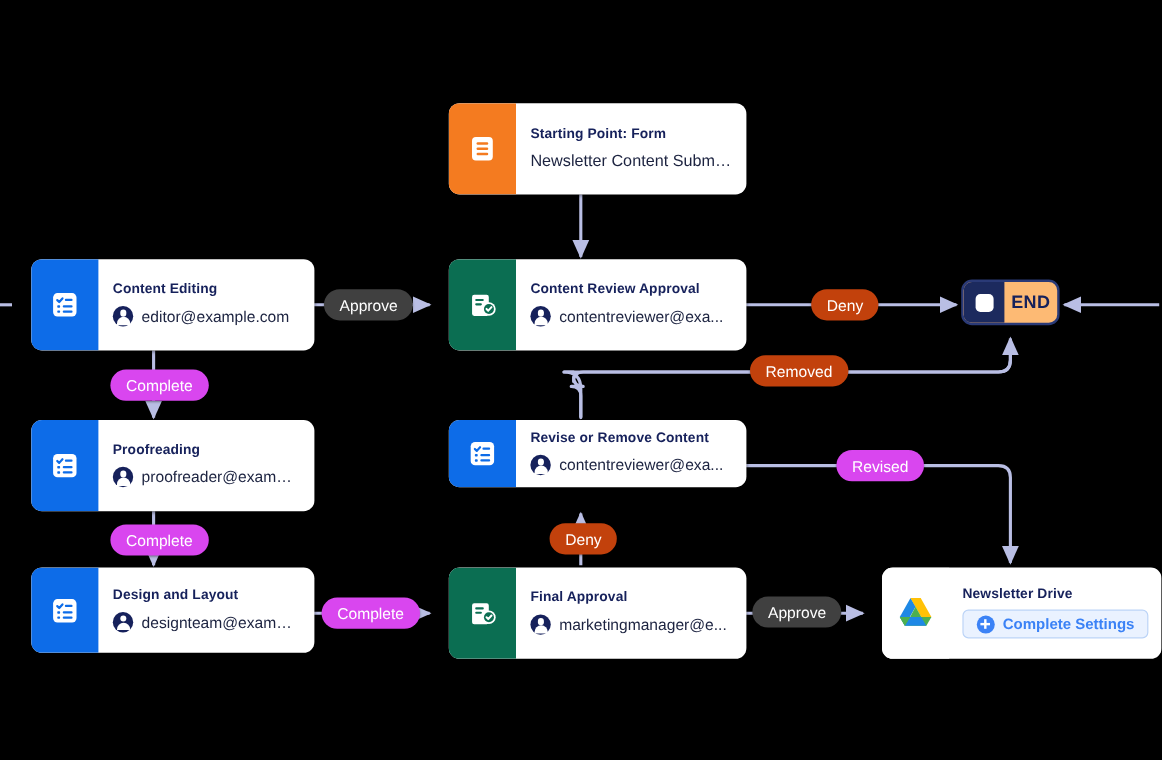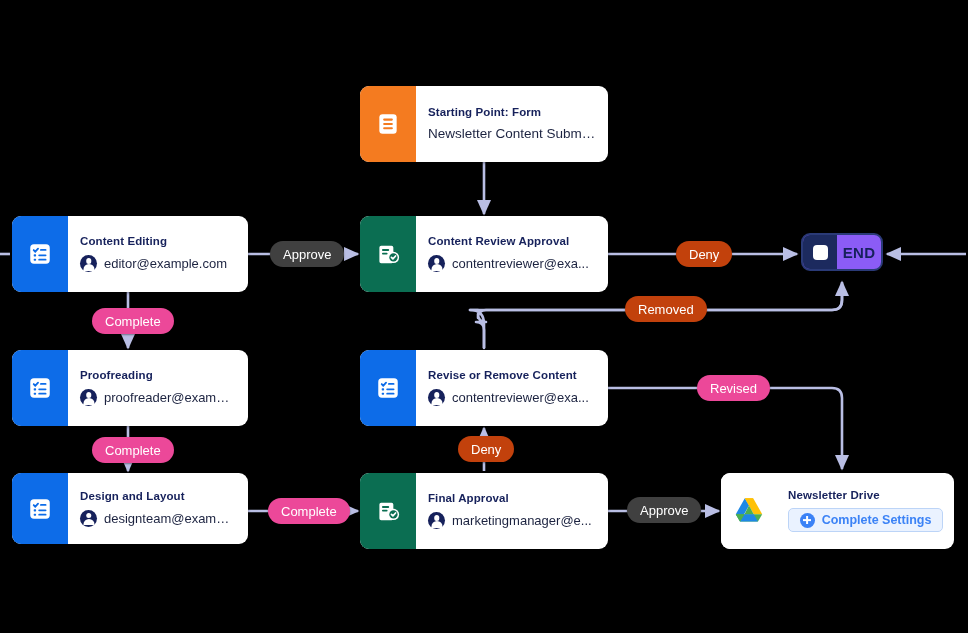--- a/index.html
+++ b/index.html
@@ -13,20 +13,21 @@
   #edge-layer { position: absolute; inset: 0; width: 968px; height: 633px; }
 
   
   .node {
     position: absolute;
     display: flex;
     background: #ffffff;
     border-radius: 9px;
     box-shadow: 0 1px 3px rgba(0,0,0,.45);
     overflow: hidden;
+    margin-left: 14px;
   }
   .node-icon {
     flex: 0 0 auto;
     width: 56px;
     display: flex;
     align-items: center;
     justify-content: center;
   }
   .node-body {
     flex: 1 1 auto;
@@ -71,34 +72,34 @@
   .ic-orange { background: #f47b20; }
   .ic-blue   { background: #0d6ce8; }
   .ic-green  { background: #0b6e52; }
   .ic-white  { background: #ffffff; }
 
   
   #node-start    { left: 360px; top: 86px;  width: 248px; height: 76px; }
   #node-editing  { left: 12px;  top: 216px; width: 236px; height: 76px; }
   #node-review   { left: 360px; top: 216px; width: 248px; height: 76px; }
   #node-proof    { left: 12px;  top: 350px; width: 236px; height: 76px; }
-  #node-revise   { left: 360px; top: 350px; width: 248px; height: 76px; }
+  #node-revise   { left: 360px; top: 350px; width: 248px; height: 56px; }
   #node-design   { left: 12px;  top: 473px; width: 236px; height: 71px; }
   #node-final    { left: 360px; top: 473px; width: 248px; height: 76px; }
   #node-drive    { left: 721px; top: 473px; width: 233px; height: 76px; }
 
   #node-drive .node-body { gap: 7px; padding: 8px 11px 9px 11px; }
 
   
   #node-end {
     position: absolute;
     left: 801px; top: 233px;
     width: 82px; height: 38px;
     display: flex;
-    background: #8b5cf6;
+    background: #fdba74;
     border-radius: 9px;
     border: 2px solid #2a3a77;
     overflow: hidden;
     box-shadow: 0 1px 3px rgba(0,0,0,.5);
   }
   #node-end .end-icon {
     width: 34px;
     background: #1c2a5e;
     display: flex; align-items: center; justify-content: center;
   }
@@ -135,21 +136,21 @@
     padding: 0 13px;
     border-radius: 13px;
     display: flex; align-items: center; justify-content: center;
     font-size: 13px;
     color: #ffffff;
     white-space: nowrap;
     box-shadow: 0 1px 2px rgba(0,0,0,.4);
   }
   .p-green  { background: #404040; }
   .p-red    { background: #c2410c; }
-  .p-blue   { background: #ec4899; }
+  .p-blue   { background: #d946ef; }
   .p-purple { background: #c2410c; }
 
   #pill-approve1 { left: 270px; top: 241px; }
   #pill-deny1    { left: 676px; top: 241px; }
   #pill-removed  { left: 625px; top: 296px; }
   #pill-complete1{ left: 92px;  top: 308px; }
   #pill-revised  { left: 697px; top: 375px; }
   #pill-complete2{ left: 92px;  top: 437px; }
   #pill-deny2    { left: 458px; top: 436px; }
   #pill-complete3{ left: 268px; top: 498px; }

